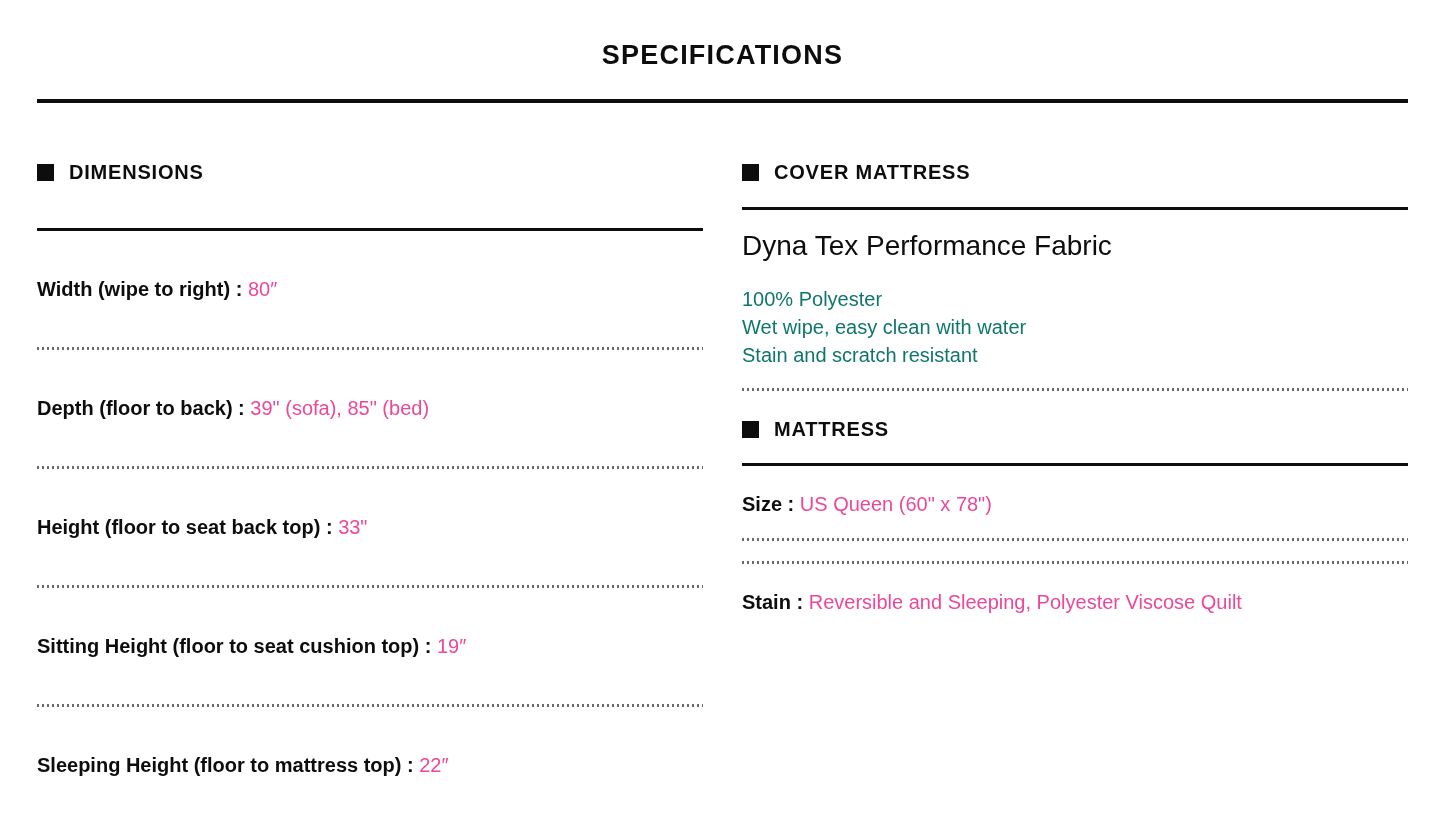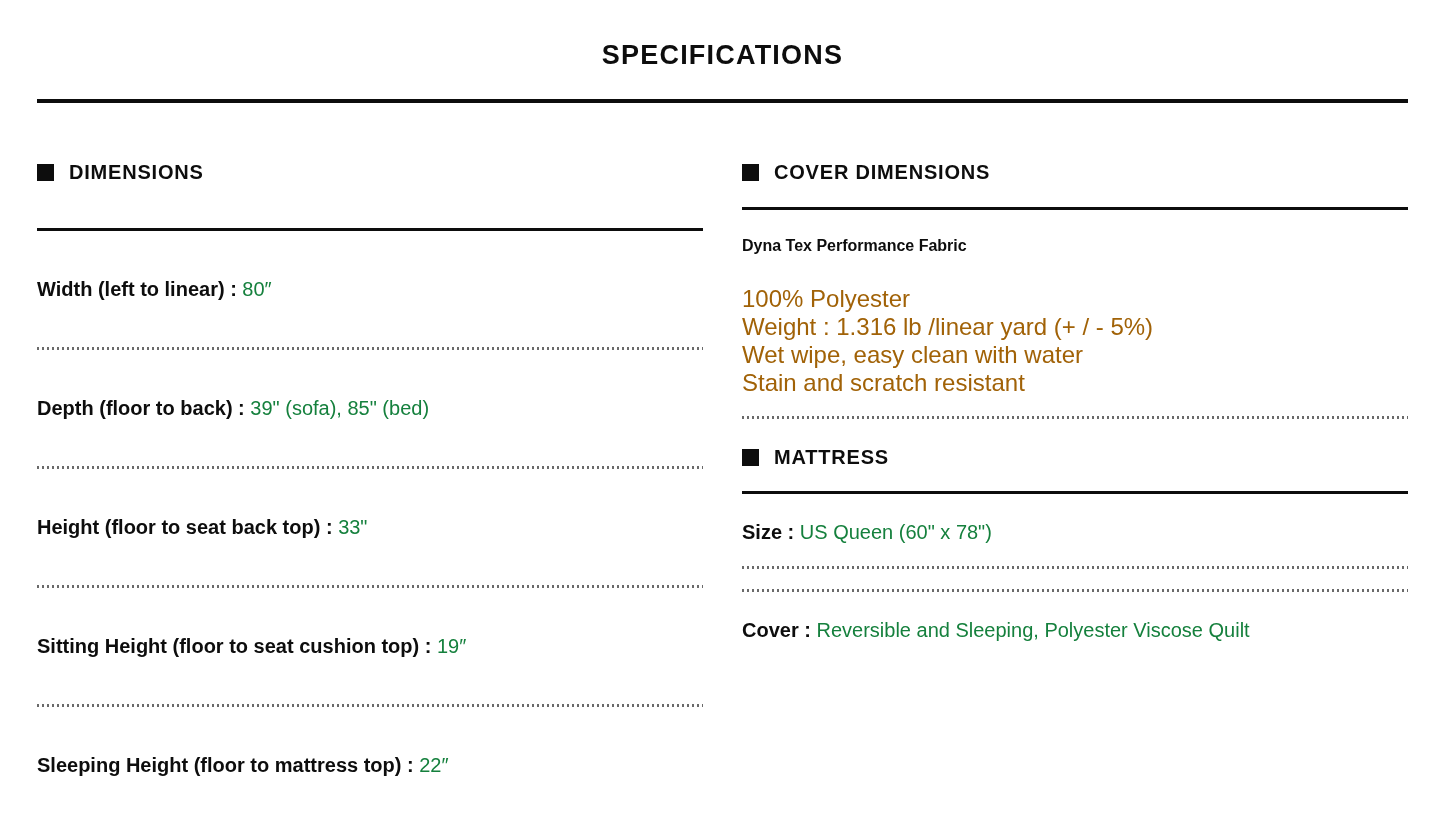--- a/index.html
+++ b/index.html
@@ -62,36 +62,36 @@
     height: 3px;
     background-image: repeating-linear-gradient(to right, #6a6a6a 0 2px, transparent 2px 5px);
   }
 
   .row-text {
     font-size: 20px;
     line-height: 28px;
     margin: 44px 0;
   }
   .lbl { font-weight: 700; color: #0d0d0d; }
-  .val { font-weight: 400; color: #15803d; }
+  .val { font-weight: 400; color: #ec4899; }
 
   .fabric-name {
     margin-top: 22px;
-    font-size: 16px;
+    font-size: 28px;
     line-height: 28px;
-    font-weight: 700;
+    font-weight: 400;
     color: #0d0d0d;
   }
   .fabric-details { margin-top: 25px; }
   .fabric-details p,
   .foam-block p {
-    font-size: 24px;
+    font-size: 20px;
     line-height: 28px;
     font-weight: 400;
-    color: #a16207;
+    color: #0f766e;
   }
   .right-dot-1 { margin-top: 19px; }
   .right-dot-2 { margin-top: 20px; }
   .right-dot-3 { margin-top: 20px; }
 
   .size-row { margin: 24px 0 0 0; }
   .foam-block { margin-top: 25px; }
   .foam-block .lbl-line { font-weight: 700; color: #0d0d0d; font-size: 20px; line-height: 28px; }
   .cover-row { margin: 24px 0 0 0; }
 </style>
@@ -107,21 +107,21 @@
 
     <div class="col">
       <div class="section-head">
         <span class="bullet"></span>
         <span>DIMENSIONS</span>
       </div>
       <div class="col-rule left-rule"></div>
 
       <div>
         <p class="row-text">
-          <span class="lbl">Width (left to linear) :</span>
+          <span class="lbl">Width (wipe to right) :</span>
           <span class="val">80″</span>
         </p>
         <div class="dot-rule"></div>
 
         <p class="row-text">
           <span class="lbl">Depth (floor to back) :</span>
           <span class="val">39" (sofa), 85" (bed)</span>
         </p>
         <div class="dot-rule"></div>
 
@@ -140,48 +140,47 @@
         <p class="row-text">
           <span class="lbl">Sleeping Height (floor to mattress top) :</span>
           <span class="val">22″</span>
         </p>
       </div>
     </div>
 
     <div class="col">
       <div class="section-head">
         <span class="bullet"></span>
-        <span>COVER DIMENSIONS</span>
+        <span>COVER MATTRESS</span>
       </div>
       <div class="col-rule right-rule"></div>
 
       <p class="fabric-name">Dyna Tex Performance Fabric</p>
 
       <div class="fabric-details">
         <p>100% Polyester</p>
-        <p>Weight : 1.316 lb /linear yard (+ / - 5%)</p>
         <p>Wet wipe, easy clean with water</p>
         <p>Stain and scratch resistant</p>
       </div>
       <div class="dot-rule right-dot-1"></div>
 
       <div class="section-head sub">
         <span class="bullet"></span>
         <span>MATTRESS</span>
       </div>
       <div class="col-rule mattress-rule"></div>
 
       <p class="row-text size-row">
         <span class="lbl">Size :</span>
         <span class="val">US Queen (60" x 78")</span>
       </p>
       <div class="dot-rule right-dot-2"></div>
 
       <div class="dot-rule right-dot-3"></div>
 
       <p class="row-text cover-row">
-        <span class="lbl">Cover :</span>
+        <span class="lbl">Stain :</span>
         <span class="val">Reversible and Sleeping, Polyester Viscose Quilt</span>
       </p>
     </div>
 
   </div>
 </div>
 
 </body></html>

